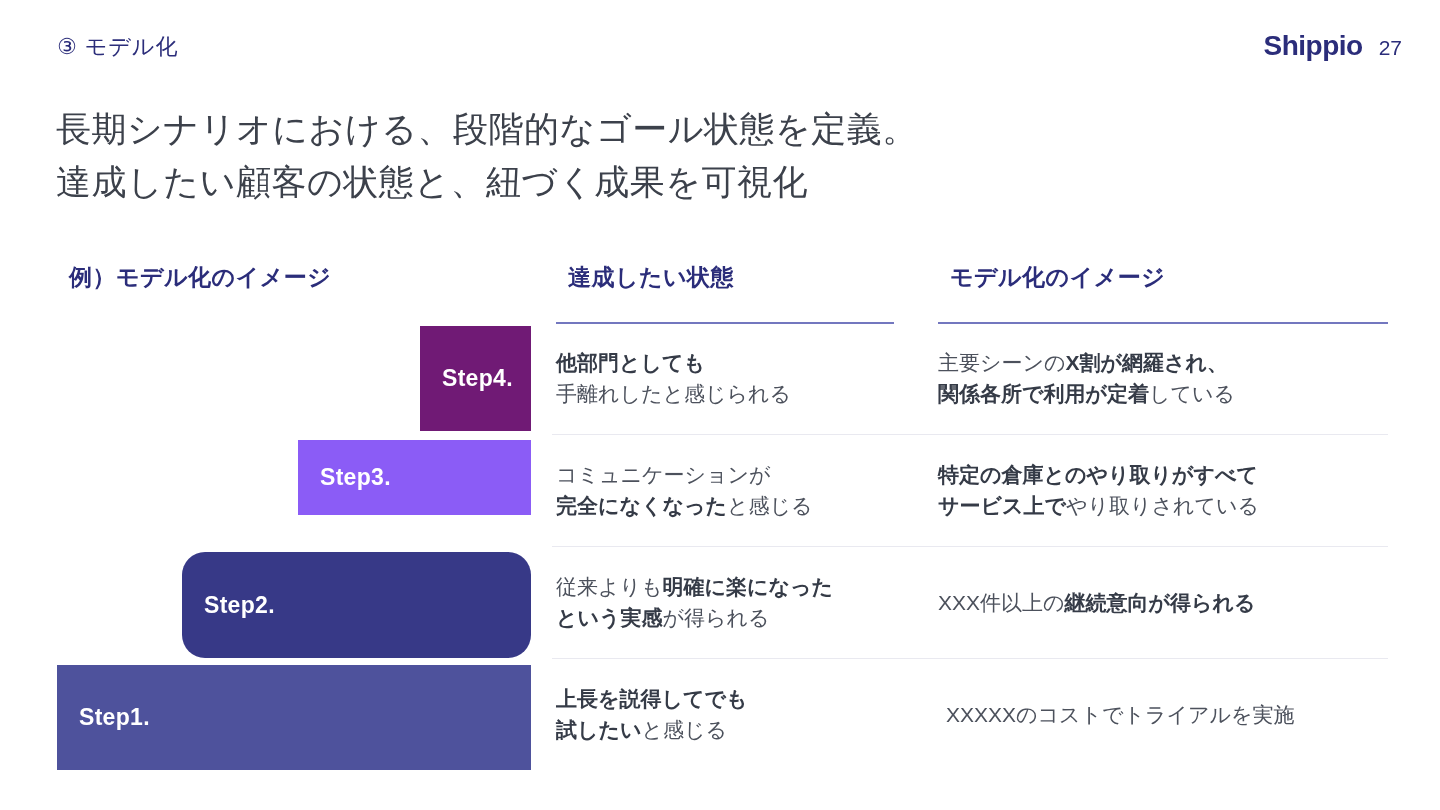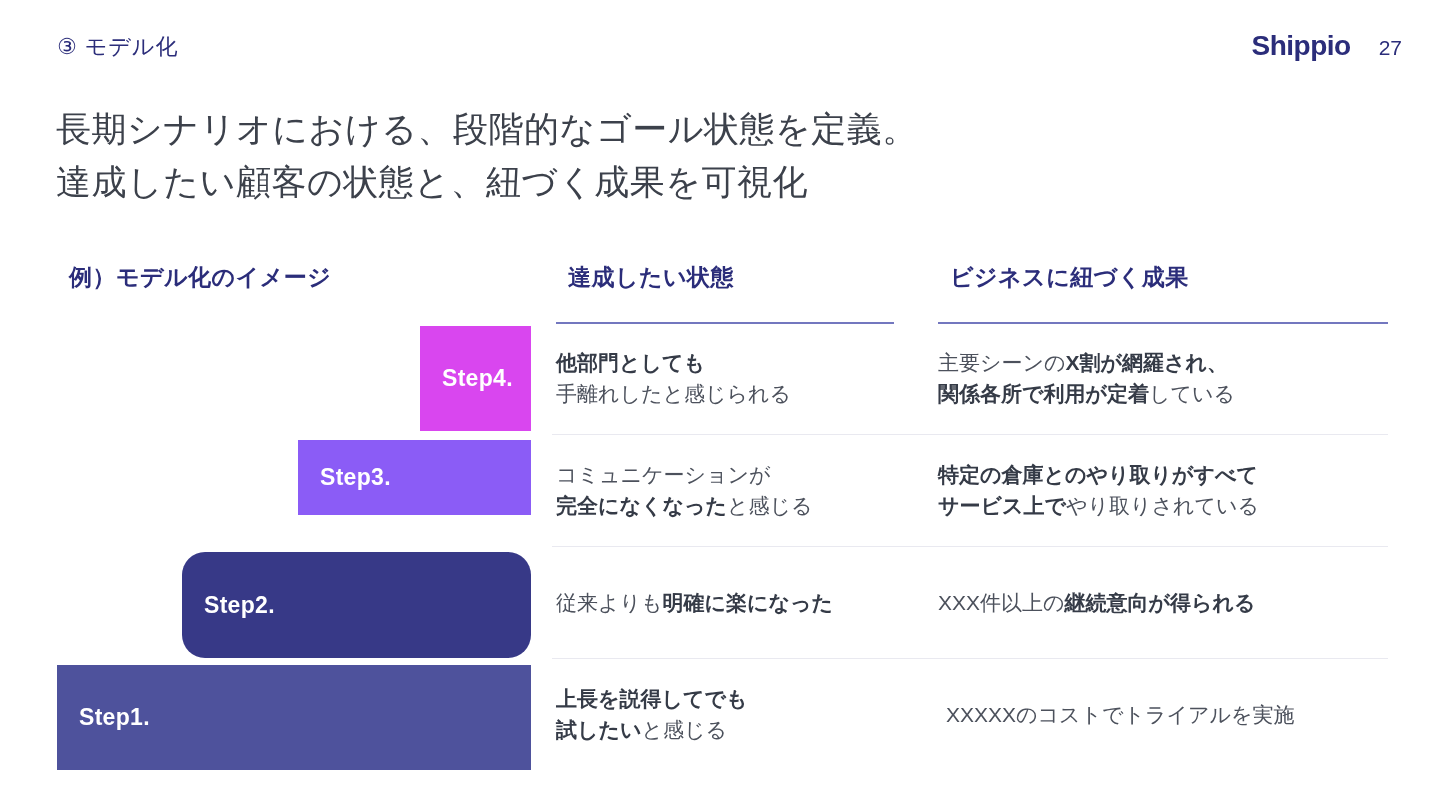--- a/index.html
+++ b/index.html
@@ -10,21 +10,21 @@
     overflow:hidden;
     font-family:"Liberation Sans","DejaVu Sans",sans-serif;
   }
   
   .kicker{
     position:absolute;left:57px;top:32px;
     font-size:22px;font-weight:500;color:#2b2d7a;letter-spacing:1px;
   }
   .brand{
     position:absolute;right:38px;top:30px;
-    display:flex;align-items:baseline;gap:28px;
+    display:flex;align-items:baseline;gap:16px;
   }
   .logo{
     font-size:28px;font-weight:700;color:#2b2d7a;letter-spacing:-0.5px;
   }
   .pagenum{
     font-size:21px;font-weight:400;color:#2b2d7a;
   }
   
   .title{
     position:absolute;left:56px;top:102px;
@@ -69,35 +69,35 @@
     <span class="pagenum">27</span>
   </div>
 
   <div class="title">
     <div>長期シナリオにおける、段階的なゴール状態を定義。</div>
     <div>達成したい顧客の状態と、紐づく成果を可視化</div>
   </div>
 
   <div class="sec-heading h-diagram">例）モデル化のイメージ</div>
   <div class="sec-heading h-state">達成したい状態</div>
-  <div class="sec-heading h-outcome">ビジネスに紐づく成果</div>
+  <div class="sec-heading h-outcome">モデル化のイメージ</div>
   <div class="underline u-state"></div>
   <div class="underline u-outcome"></div>
 
   <div id="staircase">
       <div class="step-block" style="left: 57px; top: 665px; width: 474px; height: 105px; background: rgb(78, 82, 156);">
         <span class="step-label">Step1.</span>
       </div>
       <div class="step-block" style="left: 182px; top: 552px; width: 349px; height: 106px; background: rgb(55, 57, 135); border-radius: 23px;">
         <span class="step-label">Step2.</span>
       </div>
       <div class="step-block" style="left: 298px; top: 440px; width: 233px; height: 75px; background: #8b5cf6;">
         <span class="step-label">Step3.</span>
       </div>
-      <div class="step-block" style="left: 420px; top: 326px; width: 111px; height: 105px; background: #d946ef;">
+      <div class="step-block" style="left: 420px; top: 326px; width: 111px; height: 105px; background: #701a75;">
         <span class="step-label">Step4.</span>
       </div>
     </div>
 
   <div id="goal-table">
       <div class="t-row" style="left: 0px; top: 322px; width: 1440px; height: 112px;">
         <div class="cell" style="width: 360px; margin-left: 556px;">
           <div><span class="b">他部門としても</span></div>
           <div><span>手離れしたと感じられる</span></div>
         </div>
@@ -114,20 +114,21 @@
         </div>
         <div class="cell" style="width: 460px; margin-left: 22px;">
           <div><span class="b">特定の倉庫とのやり取りがすべて</span></div>
           <div><span class="b">サービス上で</span><span>やり取りされている</span></div>
         </div>
       </div>
       <div class="sep" style="top: 546px;"></div>
       <div class="t-row" style="left: 0px; top: 546px; width: 1440px; height: 112px;">
         <div class="cell" style="width: 360px; margin-left: 556px;">
           <div><span>従来よりも</span><span class="b">明確に楽になった</span></div>
+          <div><span class="b">という実感</span><span>が得られる</span></div>
         </div>
         <div class="cell" style="width: 460px; margin-left: 22px;">
           <div><span>XXX件以上の</span><span class="b">継続意向が得られる</span></div>
         </div>
       </div>
       <div class="sep" style="top: 658px;"></div>
       <div class="t-row" style="left: 0px; top: 658px; width: 1440px; height: 112px;">
         <div class="cell" style="width: 360px; margin-left: 556px;">
           <div><span class="b">上長を説得してでも</span></div>
           <div><span class="b">試したい</span><span>と感じる</span></div>

